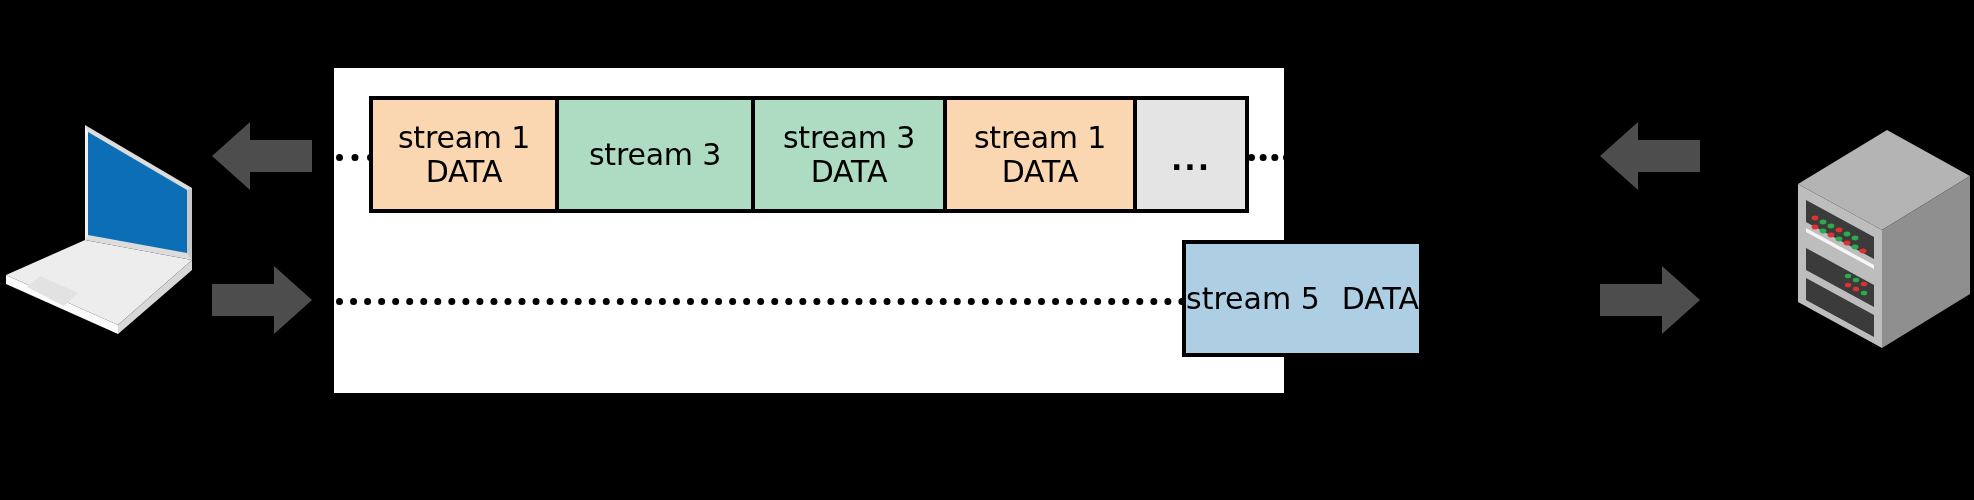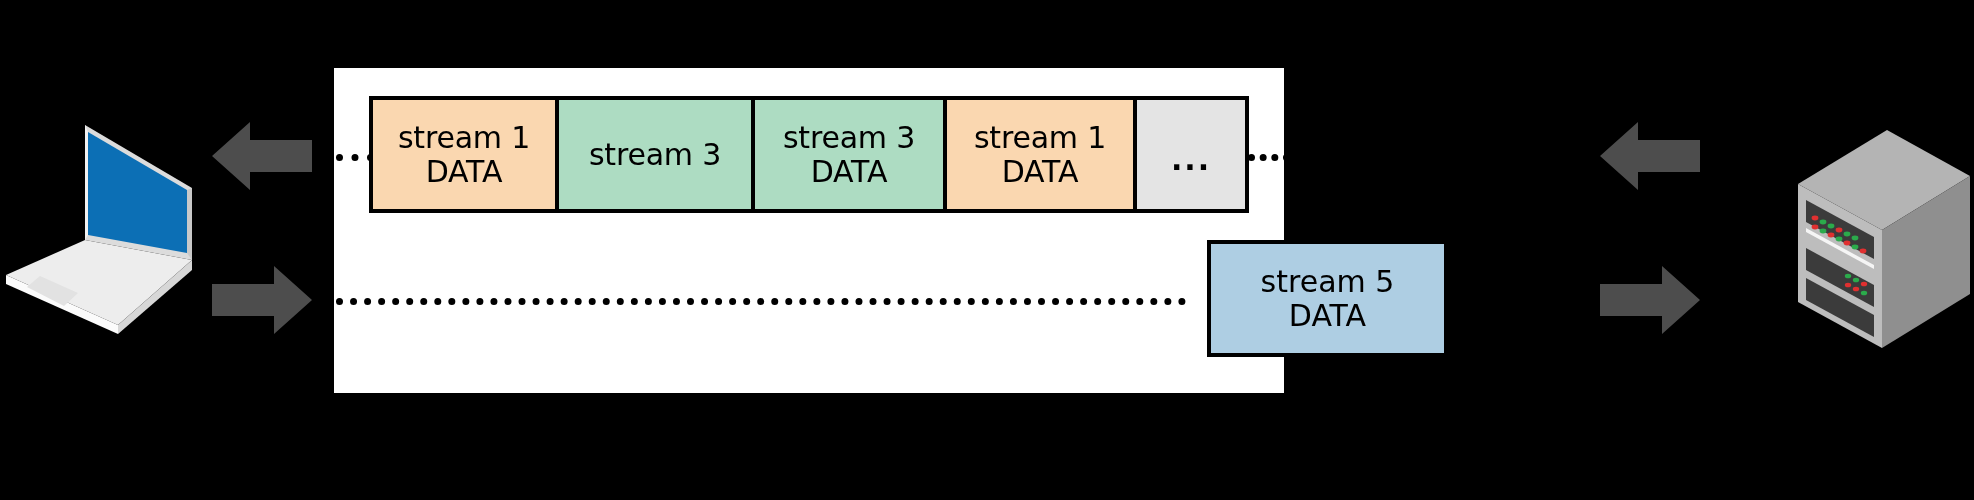--- a/index.html
+++ b/index.html
@@ -69,27 +69,26 @@
   
   #frame-stream5 {
     position: absolute;
     left: 1182px;
     top: 240px;
     width: 241px;
     height: 117px;
     box-sizing: border-box;
     border: 4px solid #000000;
     display: flex;
-    flex-direction: column;
+    flex-direction: row;
     align-items: center;
-    justify-content: center;
+    justify-content: space-between;
     font-size: 30px;
     line-height: 1.12;
     color: #000000;
-    margin-left: 25px;
   }
 
   
   .dotted-line {
     position: absolute;
     height: 0;
     border-top: 7px dotted #000000;
   }
   #dotted-top-left  { left: 336px;  top: 154px; width: 38px; }
   #dotted-top-right { left: 1248px; top: 154px; width: 42px; }

